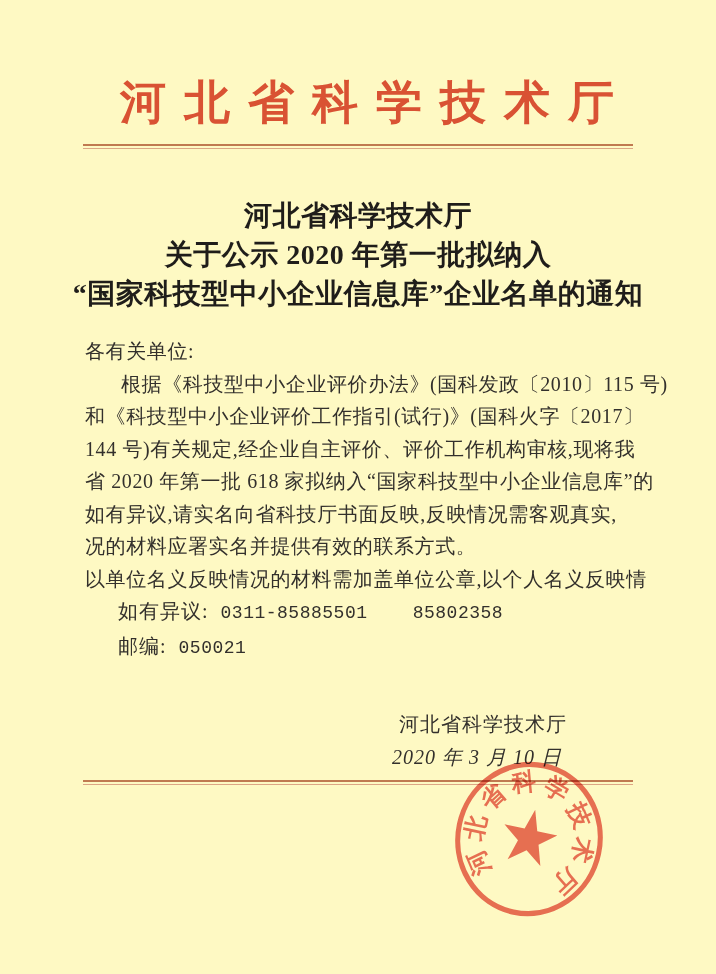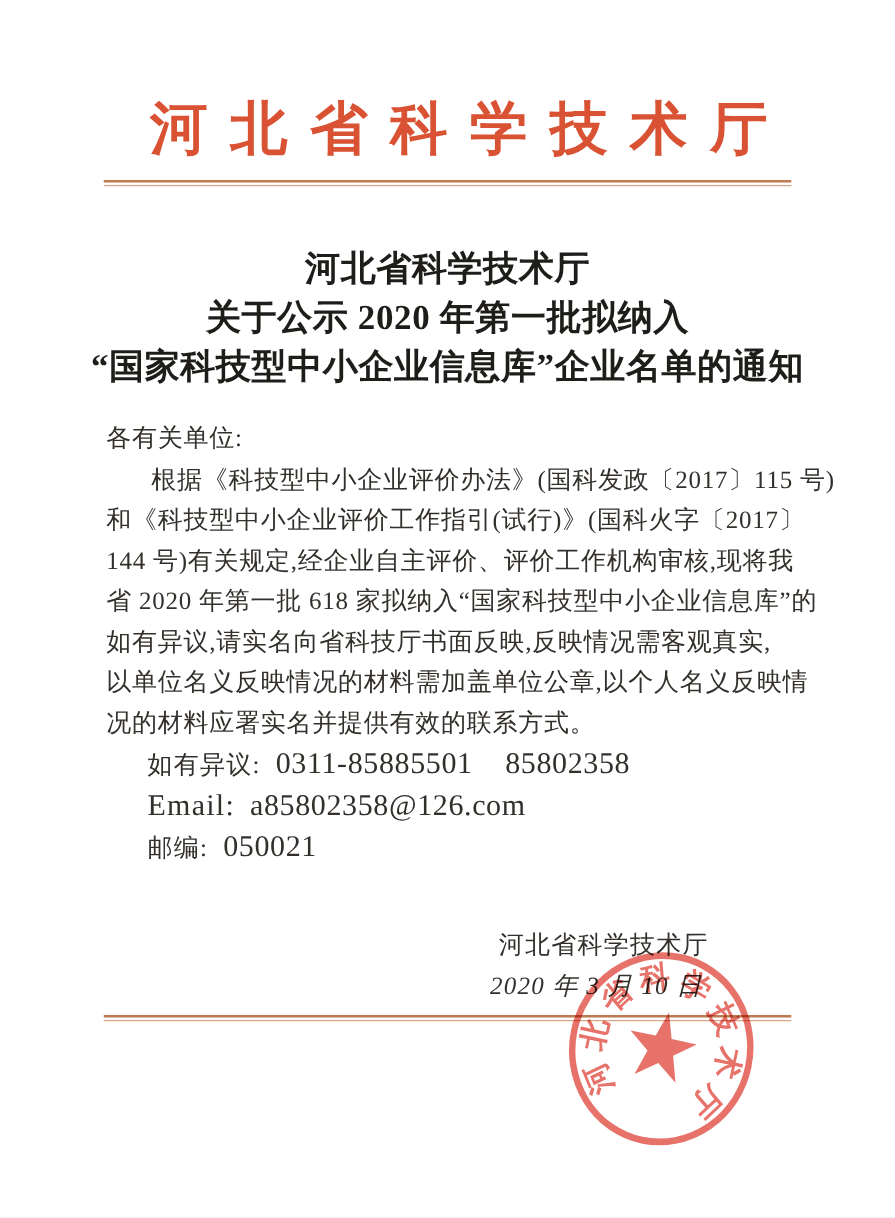--- a/index.html
+++ b/index.html
@@ -8,21 +8,21 @@
     --rule-brown-light:#dca684;
     --seal-red:#e25349;
     --body-text:#33302c;
   }
   *{box-sizing:border-box;}
   html,body{margin:0;padding:0;background:#ededeb;}
   .page{
     position:relative;
     width:716px;height:974px;
     margin:0 auto;
-    background:#ffffff;
+    background:#fef9c3;
     overflow:hidden;
     font-family:"Liberation Serif","DejaVu Serif",serif;
     color:var(--body-text);
   }
   .masthead{
     padding-top:74px;
     padding-left:36px;
     text-align:center;
     font-size:46px;
     line-height:58px;
@@ -47,21 +47,21 @@
     margin:22px 86px 0 85px;
     font-size:20px;
     line-height:32.5px;
     letter-spacing:0.6px;
   }
   .body-line{white-space:nowrap;}
   .indent-first{padding-left:1.8em;}
   .contact-line{padding-left:33px;white-space:nowrap;}
   .contact-line .label{letter-spacing:1px;}
   .contact-line .value{margin-left:12px;white-space:pre;}
-  .mono{font-family:Liberation Serif, serif;font-size:24px;letter-spacing:0.5px;}
+  .mono{font-family:Liberation Mono, monospace;font-size:18px;letter-spacing:0.5px;}
   .signature{
     margin-top:44px;
     padding-right:149px;
     text-align:right;
     font-size:20px;
     line-height:33px;
     letter-spacing:1px;
   }
   .sig-date{padding-right:5px;font-style:italic;}
   .bottom-rule{margin-top:6px;}
@@ -88,33 +88,30 @@
   </div>
 
   <div class="doc-title">
     <div>河北省科学技术厅</div>
     <div>关于公示 2020 年第一批拟纳入</div>
     <div>“国家科技型中小企业信息库”企业名单的通知</div>
   </div>
 
   <div class="body-block">
     <div class="body-line">各有关单位:</div>
-    <div class="body-line indent-first">根据《科技型中小企业评价办法》(国科发政〔2017〕115 号)</div>
+    <div class="body-line indent-first">根据《科技型中小企业评价办法》(国科发政〔2010〕115 号)</div>
     <div class="body-line">和《科技型中小企业评价工作指引(试行)》(国科火字〔2017〕</div>
     <div class="body-line">144 号)有关规定,经企业自主评价、评价工作机构审核,现将我</div>
     <div class="body-line">省 2020 年第一批 618 家拟纳入“国家科技型中小企业信息库”的</div>
     <div class="body-line">如有异议,请实名向省科技厅书面反映,反映情况需客观真实,</div>
+    <div class="body-line">况的材料应署实名并提供有效的联系方式。</div>
     <div class="body-line">以单位名义反映情况的材料需加盖单位公章,以个人名义反映情</div>
-    <div class="body-line">况的材料应署实名并提供有效的联系方式。</div>
 
     <div class="contact-line">
       <span class="label">如有异议:</span><span class="value mono">0311-85885501    85802358</span>
-    </div>
-    <div class="contact-line">
-      <span class="label mono">Email:</span><span class="value mono">a85802358@126.com</span>
     </div>
     <div class="contact-line">
       <span class="label">邮编:</span><span class="value mono">050021</span>
     </div>
   </div>
 
   <div class="signature">
     <div>河北省科学技术厅</div>
     <div class="sig-date">2020 年 3 月 10 日</div>
   </div>

